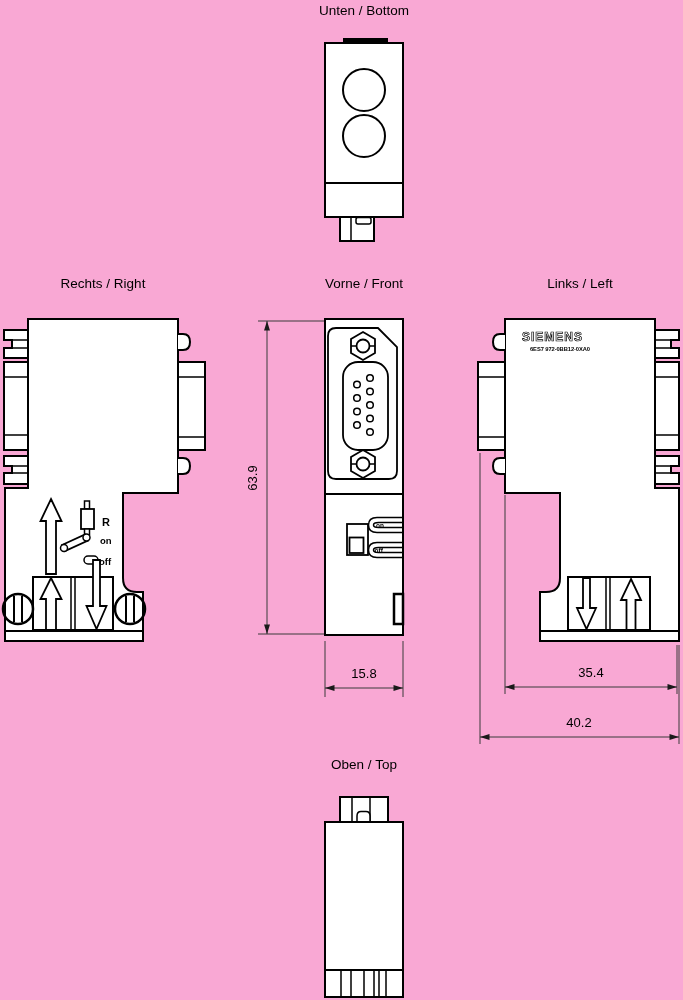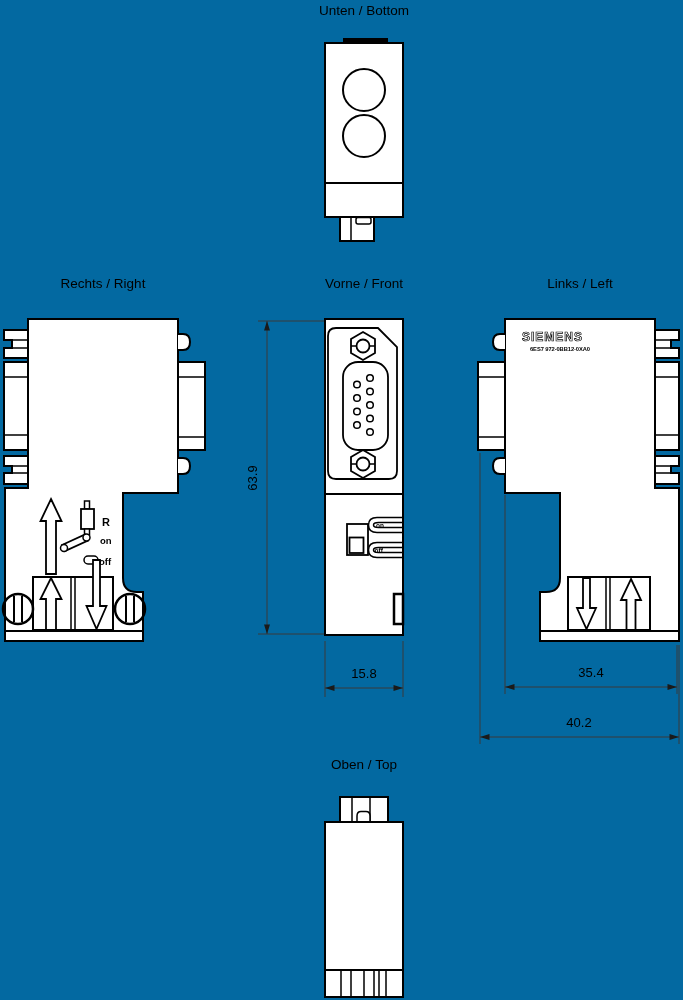--- a/index.html
+++ b/index.html
@@ -1,16 +1,16 @@
 <!DOCTYPE html>
 <html><head>
 <meta charset="utf-8">
 <style>
   html,body{margin:0;padding:0;background:#fff;}
-  #stage{position:relative;width:683px;height:1000px;background:#0369a1;font-family:"Liberation Sans",sans-serif;}
+  #stage{position:relative;width:683px;height:1000px;background:#f9a8d4;font-family:"Liberation Sans",sans-serif;}
   svg{position:absolute;left:0;top:0;}
   text{fill:#000;font-family:"Liberation Sans",sans-serif;}
   .t-title{font-size:13.5px;text-anchor:middle;}
   .t-dim{font-size:13px;text-anchor:middle;}
   .t-r{font-size:11px;font-weight:bold;}
   .t-sb{font-size:9.5px;font-weight:bold;}
   .t-lug{font-size:6.5px;font-weight:bold;}
   .siemens{font-size:12px;font-weight:bold;letter-spacing:1px;fill:#fff;stroke:#000;stroke-width:0.7;}
   .partno{font-size:5.8px;font-weight:bold;letter-spacing:-0.1px;}
   .s2{fill:#fff;stroke:#000;stroke-width:2;}

